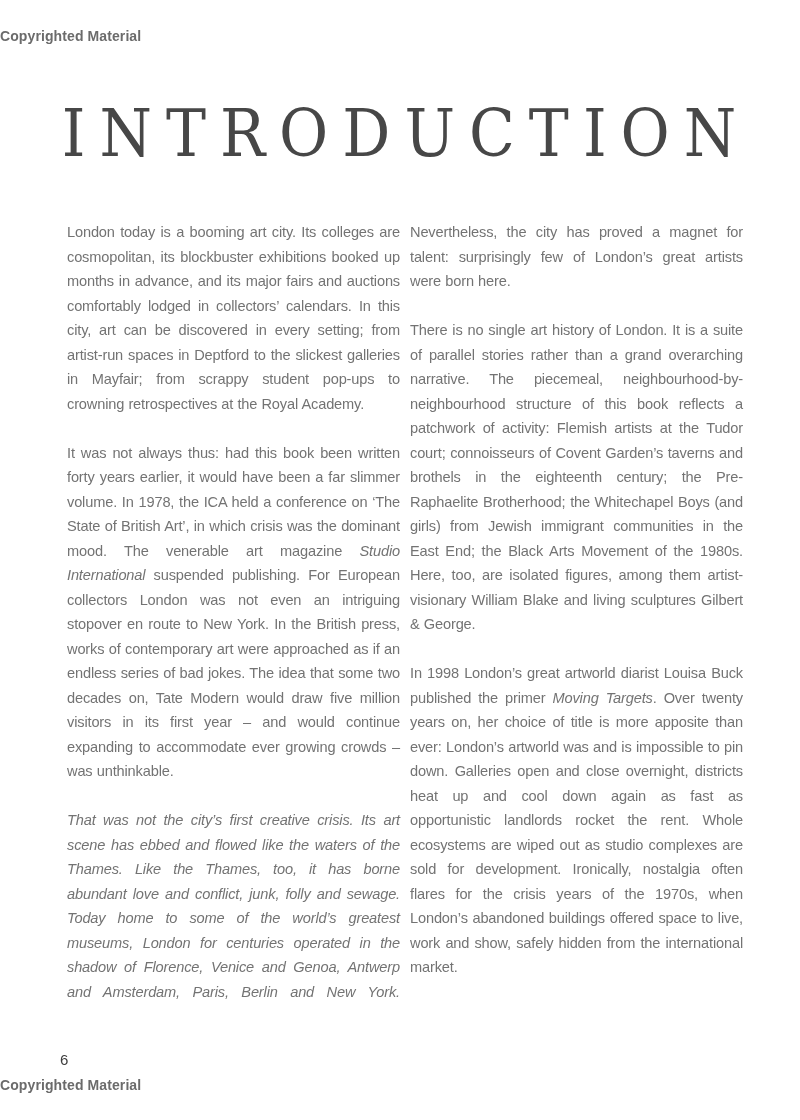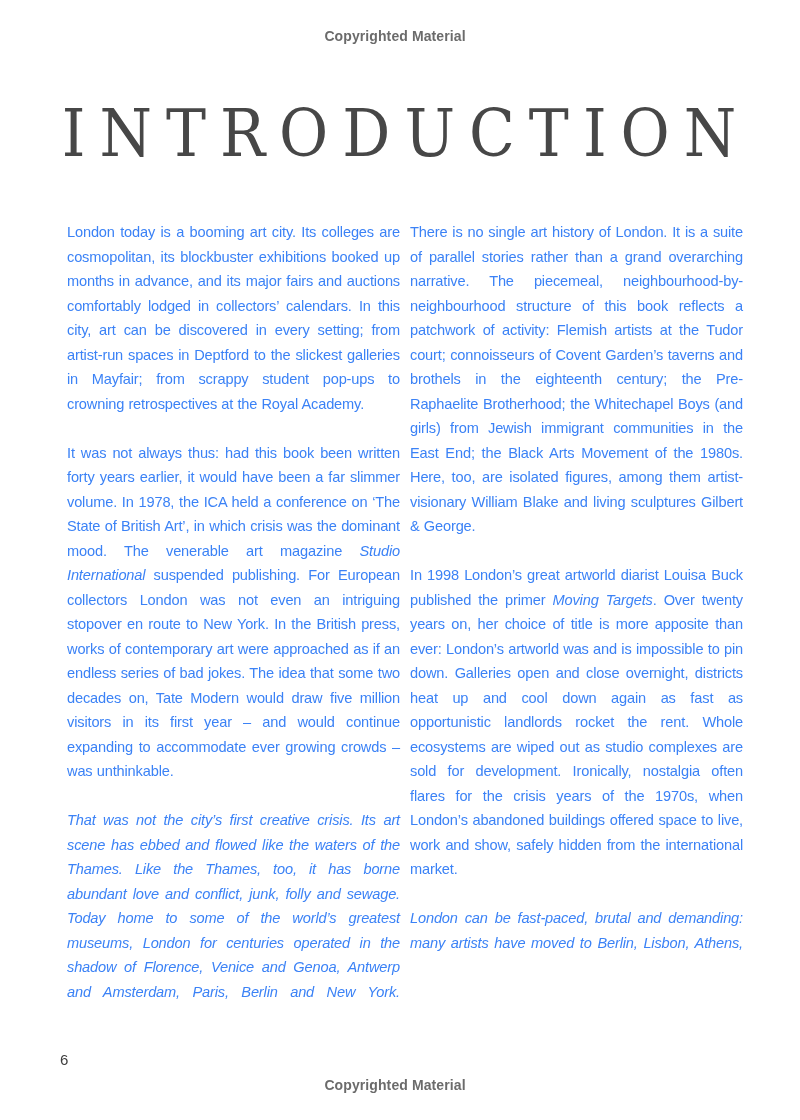--- a/index.html
+++ b/index.html
@@ -12,21 +12,20 @@
       height: 1120px;
       position: relative;
       overflow: hidden;
       font-family: "Liberation Sans", sans-serif;
       color: #3a3a3a;
     }
     .watermark {
       position: absolute;
       left: 0;
       width: 790px;
-      text-align: center;
       font-family: "Liberation Sans", sans-serif;
       font-weight: bold;
       font-size: 14px;
       color: #6b6b6b;
       letter-spacing: 0.1px;
     }
     .watermark.top { top: 28px; }
     .watermark.bottom { top: 1077px; }
     .chapter-title {
       position: absolute;
@@ -45,21 +44,21 @@
       transform: scaleY(1.08);
       transform-origin: top center;
     }
     .column {
       position: absolute;
       top: 220px;
       width: 333px;
       font-size: 14.6px;
       line-height: 24.5px;
       text-align: justify;
-      color: #3b82f6;
+      color: #737373;
       letter-spacing: -0.15px;
       word-spacing: 0.3px;
     }
     .column.left { left: 67px; }
     .column.right { left: 410px; }
     .column p {
       margin: 0 0 24.5px 0;
     }
     .column p.last {
       margin-bottom: 0;
@@ -82,20 +81,20 @@
 
 <h1 class="chapter-title">INTRODUCTION</h1>
 
 <div class="column left">
   <p>London today is a booming art city. Its colleges are cosmopolitan, its blockbuster exhibitions booked up months in advance, and its major fairs and auctions comfortably lodged in collectors’ calendars. In this city, art can be discovered in every setting; from artist-run spaces in Deptford to the slickest galleries in Mayfair; from scrappy student pop-ups to crowning retrospectives at the Royal Academy.</p>
   <p><span>It was not always thus: had this book been written forty years earlier, it would have been a far slimmer volume. In 1978, the ICA held a conference on ‘The State of British Art’, in which crisis was the dominant mood. The venerable art magazine </span><em>Studio International</em><span> suspended publishing. For European collectors London was not even an intriguing stopover en route to New York. In the British press, works of contemporary art were approached as if an endless series of bad jokes. The idea that some two decades on, Tate Modern would draw five million visitors in its first year – and would continue expanding to accommodate ever growing crowds – was unthinkable.</span></p>
   <p class="last">That was not the city’s first creative crisis. Its art scene has ebbed and flowed like the waters of the Thames. Like the Thames, too, it has borne abundant love and conflict, junk, folly and sewage. Today home to some of the world’s greatest museums, London for centuries operated in the shadow of Florence, Venice and Genoa, Antwerp and Amsterdam, Paris, Berlin and New York.</p>
 </div>
 
 <div class="column right">
+  <p>Nevertheless, the city has proved a magnet for talent: surprisingly few of London’s great artists were born here.</p>
   <p>There is no single art history of London. It is a suite of parallel stories rather than a grand overarching narrative. The piecemeal, neighbourhood-by-neighbourhood structure of this book reflects a patchwork of activity: Flemish artists at the Tudor court; connoisseurs of Covent Garden’s taverns and brothels in the eighteenth century; the Pre-Raphaelite Brotherhood; the Whitechapel Boys (and girls) from Jewish immigrant communities in the East End; the Black Arts Movement of the 1980s. Here, too, are isolated figures, among them artist-visionary William Blake and living sculptures Gilbert &amp; George.</p>
   <p><span>In 1998 London’s great artworld diarist Louisa Buck published the primer </span><em>Moving Targets</em><span>. Over twenty years on, her choice of title is more apposite than ever: London’s artworld was and is impossible to pin down. Galleries open and close overnight, districts heat up and cool down again as fast as opportunistic landlords rocket the rent. Whole ecosystems are wiped out as studio complexes are sold for development. Ironically, nostalgia often flares for the crisis years of the 1970s, when London’s abandoned buildings offered space to live, work and show, safely hidden from the international market.</span></p>
-  <p class="last">London can be fast-paced, brutal and demanding: many artists have moved to Berlin, Lisbon, Athens,</p>
 </div>
 
 <div class="page-number">6</div>
 
 <div class="watermark bottom">Copyrighted Material</div>
 
 </body></html>

